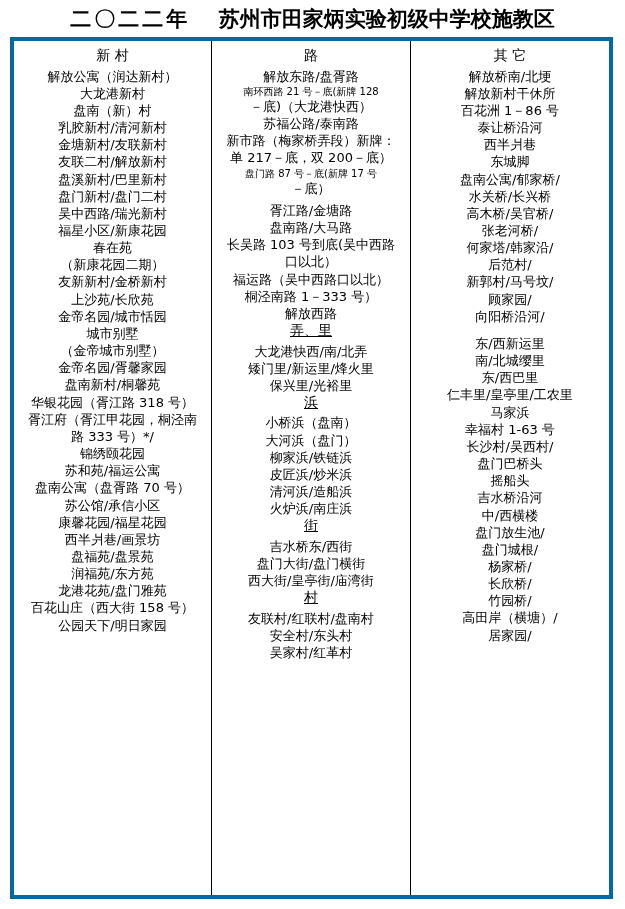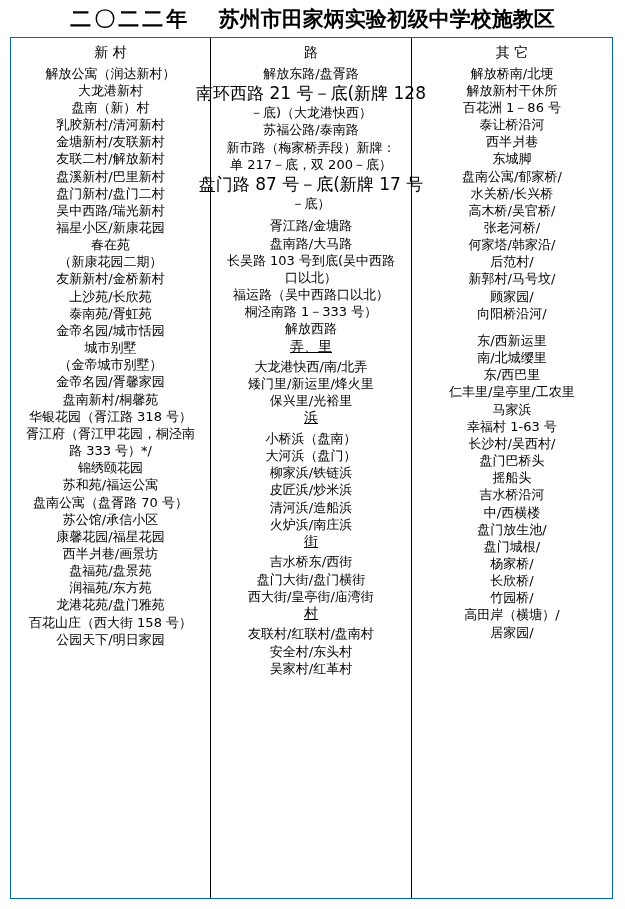--- a/index.html
+++ b/index.html
@@ -31,21 +31,21 @@
     line-height: 1.1;
   }
   .doc-title .year {
     letter-spacing: 3px;
   }
   .doc-title .gap {
     display: inline-block;
     width: 14px;
   }
   .table-wrap {
-    border: 1px solid #0369a1;
+    border: 4px solid #0369a1;
     width: 603px;
     height: 862px;
     box-sizing: border-box;
     display: flex;
     background: #fff;
   }
   .col {
     box-sizing: border-box;
     padding: 4px 2px 2px 2px;
     display: flex;
@@ -66,21 +66,21 @@
     margin-top: 0;
     text-decoration: underline;
   }
   .entry {
     font-size: 13px;
     line-height: 1.32;
     text-align: center;
     white-space: nowrap;
   }
   .entry.wide {
-    font-size: 17px;
+    font-size: 10px;
   }
   .spacer-sm {
     height: 5px;
   }
 </style>
 </head>
 <body>
 
 <div class="page">
 
@@ -102,21 +102,20 @@
           <div class="entry">金塘新村/友联新村</div>
           <div class="entry">友联二村/解放新村</div>
           <div class="entry">盘溪新村/巴里新村</div>
           <div class="entry">盘门新村/盘门二村</div>
           <div class="entry">吴中西路/瑞光新村</div>
           <div class="entry">福星小区/新康花园</div>
           <div class="entry">春在苑</div>
           <div class="entry">（新康花园二期）</div>
           <div class="entry">友新新村/金桥新村</div>
           <div class="entry">上沙苑/长欣苑</div>
-          <div class="entry">泰南苑/胥虹苑</div>
           <div class="entry">金帝名园/城市恬园</div>
           <div class="entry">城市别墅</div>
           <div class="entry">（金帝城市别墅）</div>
           <div class="entry">金帝名园/胥馨家园</div>
           <div class="entry">盘南新村/桐馨苑</div>
           <div class="entry">华银花园（胥江路 318 号）</div>
           <div class="entry">胥江府（胥江甲花园，桐泾南</div>
           <div class="entry">路 333 号）*/</div>
           <div class="entry">锦绣颐花园</div>
           <div class="entry">苏和苑/福运公寓</div>

